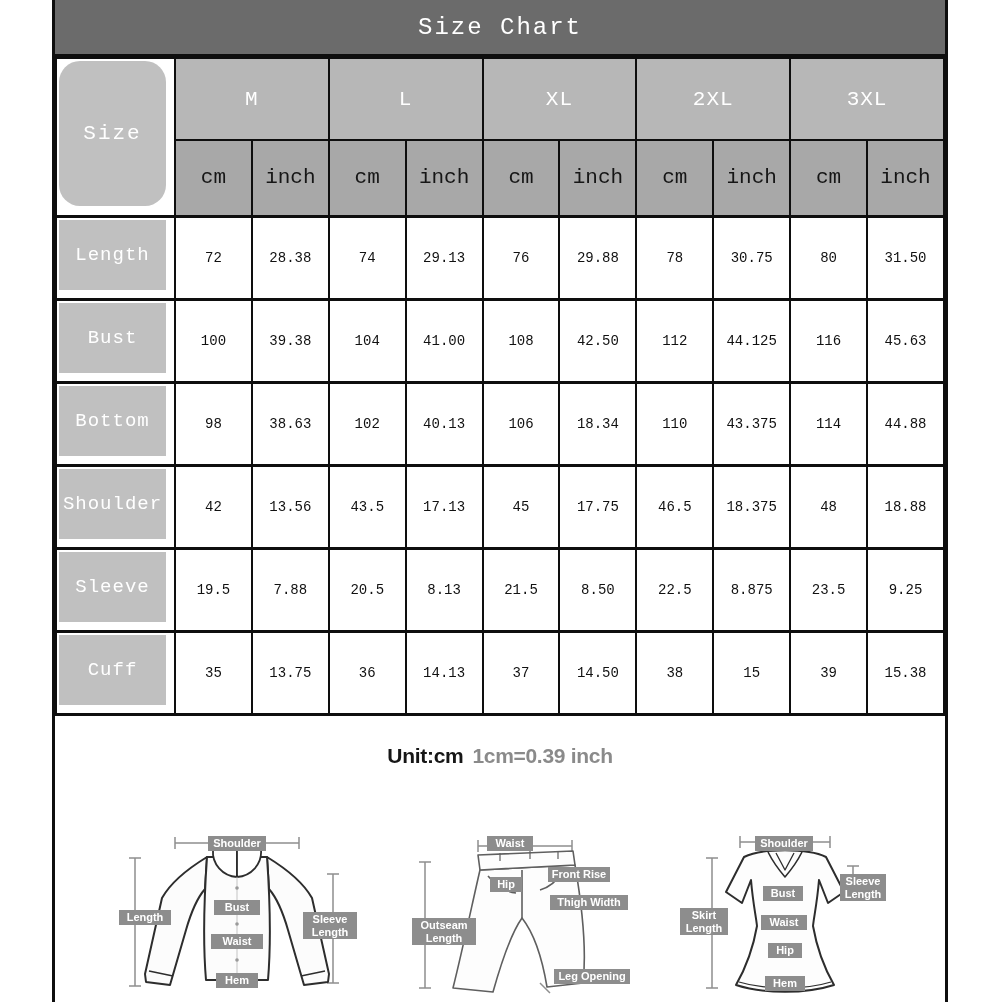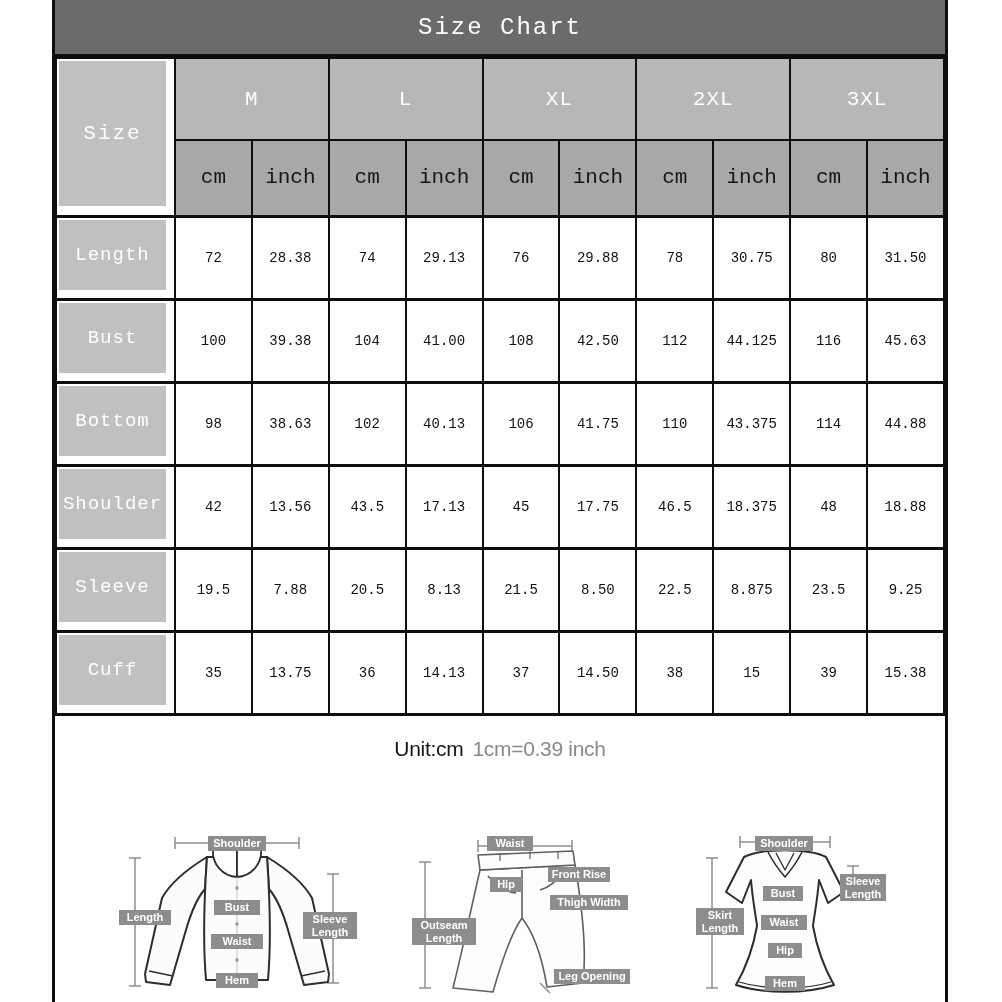--- a/index.html
+++ b/index.html
@@ -16,31 +16,31 @@
   table.size-table col.c-size{width:119px;}
   table.size-table th,table.size-table td{border:2px solid #0e0e0e;text-align:center;
              vertical-align:middle;padding:0;font-weight:normal;}
   tr.hrow1{height:82px;}
   tr.hrow2{height:76px;}
   tr.drow{height:83px;}
   tr.drow th,tr.drow td{border-top-width:3px;border-bottom-width:3px;}
   th.corner{background:#fff;position:relative;}
   th.corner .fill{position:absolute;left:2px;top:2px;right:8px;bottom:9px;background:#c0c0c0;
                   display:flex;align-items:center;justify-content:center;
-                  color:#fff;font-size:21px;letter-spacing:2px;}
+                  color:#fff;font-size:21px;letter-spacing:2px;border-radius:21px;}
   th.gsize{background:#b7b7b7;color:#fff;font-size:21px;letter-spacing:1px;}
   th.unit{background:#a8a8a8;color:#161616;font-size:21px;}
   th.rowhead{background:#fff;position:relative;}
   th.rowhead .fill{position:absolute;left:2px;top:2px;right:8px;bottom:8px;background:#c0c0c0;
                    display:flex;align-items:center;justify-content:center;
                    color:#fff;font-size:19px;letter-spacing:1px;}
   tr.drow td{background:#fff;color:#111;font-size:14px;}
   
-  .note-area{height:112px;text-align:center;padding-top:21px;box-sizing:border-box;
-             font-family:"Liberation Sans",sans-serif;font-weight:normal;letter-spacing:-0.3px;}
+  .note-area{height:112px;text-align:center;padding-top:28px;box-sizing:border-box;
+             font-family:"Liberation Sans",sans-serif;font-weight:bold;letter-spacing:-0.3px;}
   .note-line1{font-size:21px;color:#161616;}
   .note-line1 .conv{color:#8a8a8a;margin-left:9px;}
   .note-line2{font-size:21px;color:#161616;margin-top:2px;}
   
   .diagrams{position:absolute;left:0;top:830px;width:890px;height:170px;}
   .diagram{position:absolute;top:0;height:170px;}
   .diagram svg{position:absolute;left:0;top:0;}
   .dlabel{position:absolute;background:#8d8d8d;color:#fff;box-sizing:border-box;
           font-family:"Liberation Sans",sans-serif;font-weight:bold;font-size:11px;
           line-height:1.15;text-align:center;padding:1px 3px;}
@@ -127,21 +127,21 @@
       </tr>
       <tr class="drow">
         <th class="rowhead">
               <div class="fill">Bottom</div>
             </th>
         <td>98</td>
         <td>38.63</td>
         <td>102</td>
         <td>40.13</td>
         <td>106</td>
-        <td>41.75</td>
+        <td>18.34</td>
         <td>110</td>
         <td>43.375</td>
         <td>114</td>
         <td>44.88</td>
       </tr>
       <tr class="drow">
         <th class="rowhead">
               <div class="fill">Shoulder</div>
             </th>
         <td>42</td>
@@ -276,18 +276,18 @@
             <path d="M96,23 L105,40 L114,23" fill="none" stroke-width="1.3"></path>
             <path d="M59,152 C85,160 125,160 151,152" fill="none" stroke-width="1.3"></path>
           </g>
         </svg>
         <div class="dlabel" style="left:75px;top:6px;width:58px">Shoulder</div>
         <div class="dlabel" style="left:160px;top:44px;width:46px">Sleeve Length</div>
         <div class="dlabel" style="left:83px;top:56px;width:40px">Bust</div>
         <div class="dlabel" style="left:81px;top:85px;width:46px">Waist</div>
         <div class="dlabel" style="left:88px;top:113px;width:34px">Hip</div>
         <div class="dlabel" style="left:85px;top:146px;width:40px">Hem</div>
-        <div class="dlabel" style="left:16px;top:78px;width:48px">Skirt Length</div>
+        <div class="dlabel" style="left:0;top:78px;width:48px">Skirt Length</div>
       </div>
 
     </div>
   </div>
 </div>
 
 </body></html>

